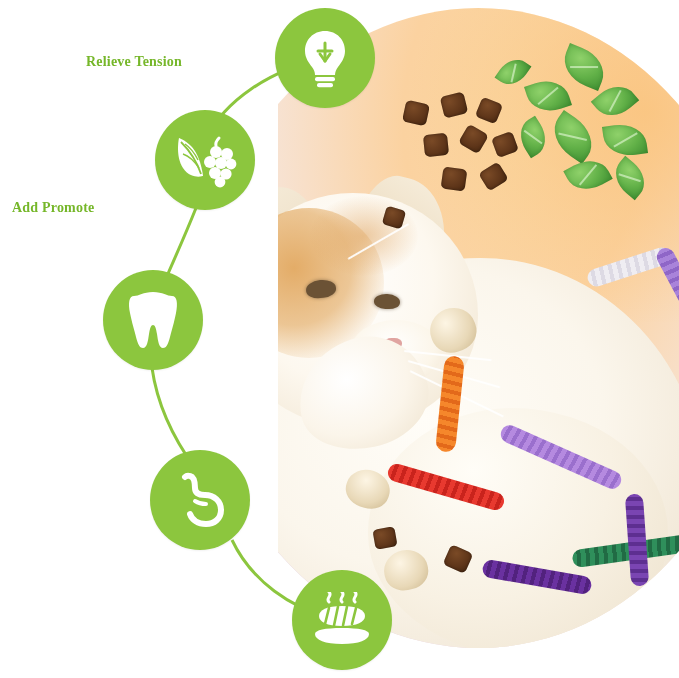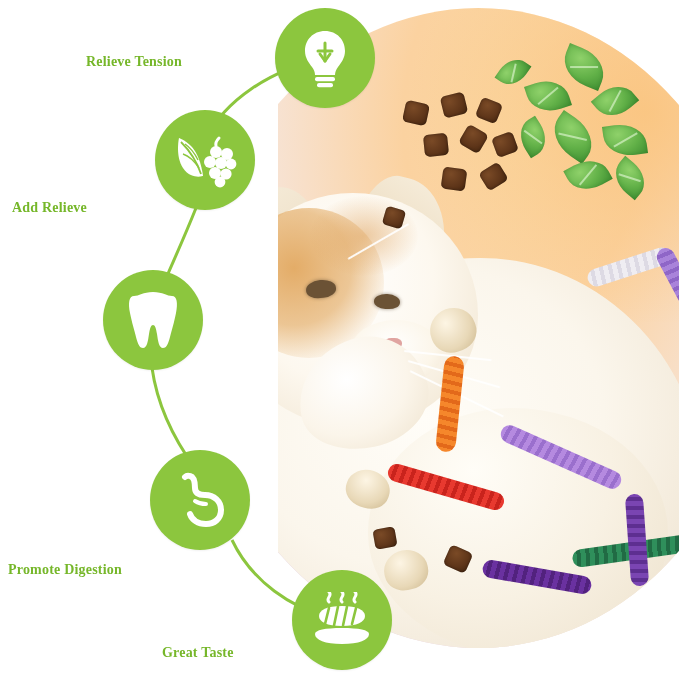--- a/index.html
+++ b/index.html
@@ -331,41 +331,39 @@
       <circle cx="43" cy="22" r="6" fill="#ffffff"></circle>
       <circle cx="54" cy="24" r="6" fill="#ffffff"></circle>
       <circle cx="37" cy="32" r="6" fill="#ffffff"></circle>
       <circle cx="48" cy="33" r="6" fill="#ffffff"></circle>
       <circle cx="58" cy="34" r="5.4" fill="#ffffff"></circle>
       <circle cx="42" cy="43" r="6" fill="#ffffff"></circle>
       <circle cx="53" cy="44" r="5.6" fill="#ffffff"></circle>
       <circle cx="47" cy="52" r="5.4" fill="#ffffff"></circle>
     </svg>
   </div>
-  <div class="flabel" style="left:12px; top:200px;">Add Relieve</div>
+  <div class="flabel" style="left:12px; top:200px;">Add Promote</div>
 
   <div class="badge" style="left:103px; top:270px; width:100px; height:100px;">
     <svg width="52" height="62" viewBox="0 0 52 62">
       <path d="M26 3 C16 3 12 7 7 7 C2 7 1 14 3 24 C5 34 7 40 9 48 C11 56 13 59 16 59 C20 59 21 52 22 45 C23 39 24 36 26 36 C28 36 29 39 30 45 C31 52 32 59 36 59 C39 59 41 56 43 48 C45 40 47 34 49 24 C51 14 50 7 45 7 C40 7 36 3 26 3 z" fill="#ffffff"></path>
     </svg>
   </div>
 
   <div class="badge" style="left:150px; top:450px; width:100px; height:100px;">
     <svg width="58" height="58" viewBox="0 0 58 58">
       <path d="M14 6 C14 6 16 4 19 5 C23 6 24 12 24 17 C24 22 28 24 34 24 C43 24 50 30 50 39 C50 48 43 53 35 53 C27 53 21 49 19 43" fill="none" stroke="#ffffff" stroke-width="6" stroke-linecap="round" stroke-linejoin="round"></path>
       <path d="M24 30 C27 32 31 33 35 33" fill="none" stroke="#ffffff" stroke-width="4" stroke-linecap="round"></path>
     </svg>
   </div>
-  <div class="flabel" style="left:8px; top:562px;">Promote Digestion</div>
 
   <div class="badge" style="left:292px; top:570px; width:100px; height:100px;">
     <svg width="62" height="56" viewBox="0 0 62 56">
       <path d="M18 10 C14 6 22 4 18 0" stroke="#ffffff" stroke-width="3" fill="none" stroke-linecap="round"></path>
       <path d="M31 10 C27 6 35 4 31 0" stroke="#ffffff" stroke-width="3" fill="none" stroke-linecap="round"></path>
       <path d="M44 10 C40 6 48 4 44 0" stroke="#ffffff" stroke-width="3" fill="none" stroke-linecap="round"></path>
       <path d="M8 24 C8 18 16 14 31 14 C46 14 54 18 54 24 C54 30 46 34 31 34 C16 34 8 30 8 24 z" fill="#ffffff"></path>
       <path d="M18 16 L14 32 M27 14.5 L23 33.5 M36 14.5 L32 33.5 M45 16 L41 32" stroke="#8cc63e" stroke-width="2.6" stroke-linecap="round"></path>
       <path d="M4 42 C4 38 14 36 31 36 C48 36 58 38 58 42 C58 48 48 52 31 52 C14 52 4 48 4 42 z" fill="#ffffff"></path>
     </svg>
   </div>
-  <div class="flabel" style="left:162px; top:645px;">Great Taste</div>
 
 </div>
 
 </body></html>

